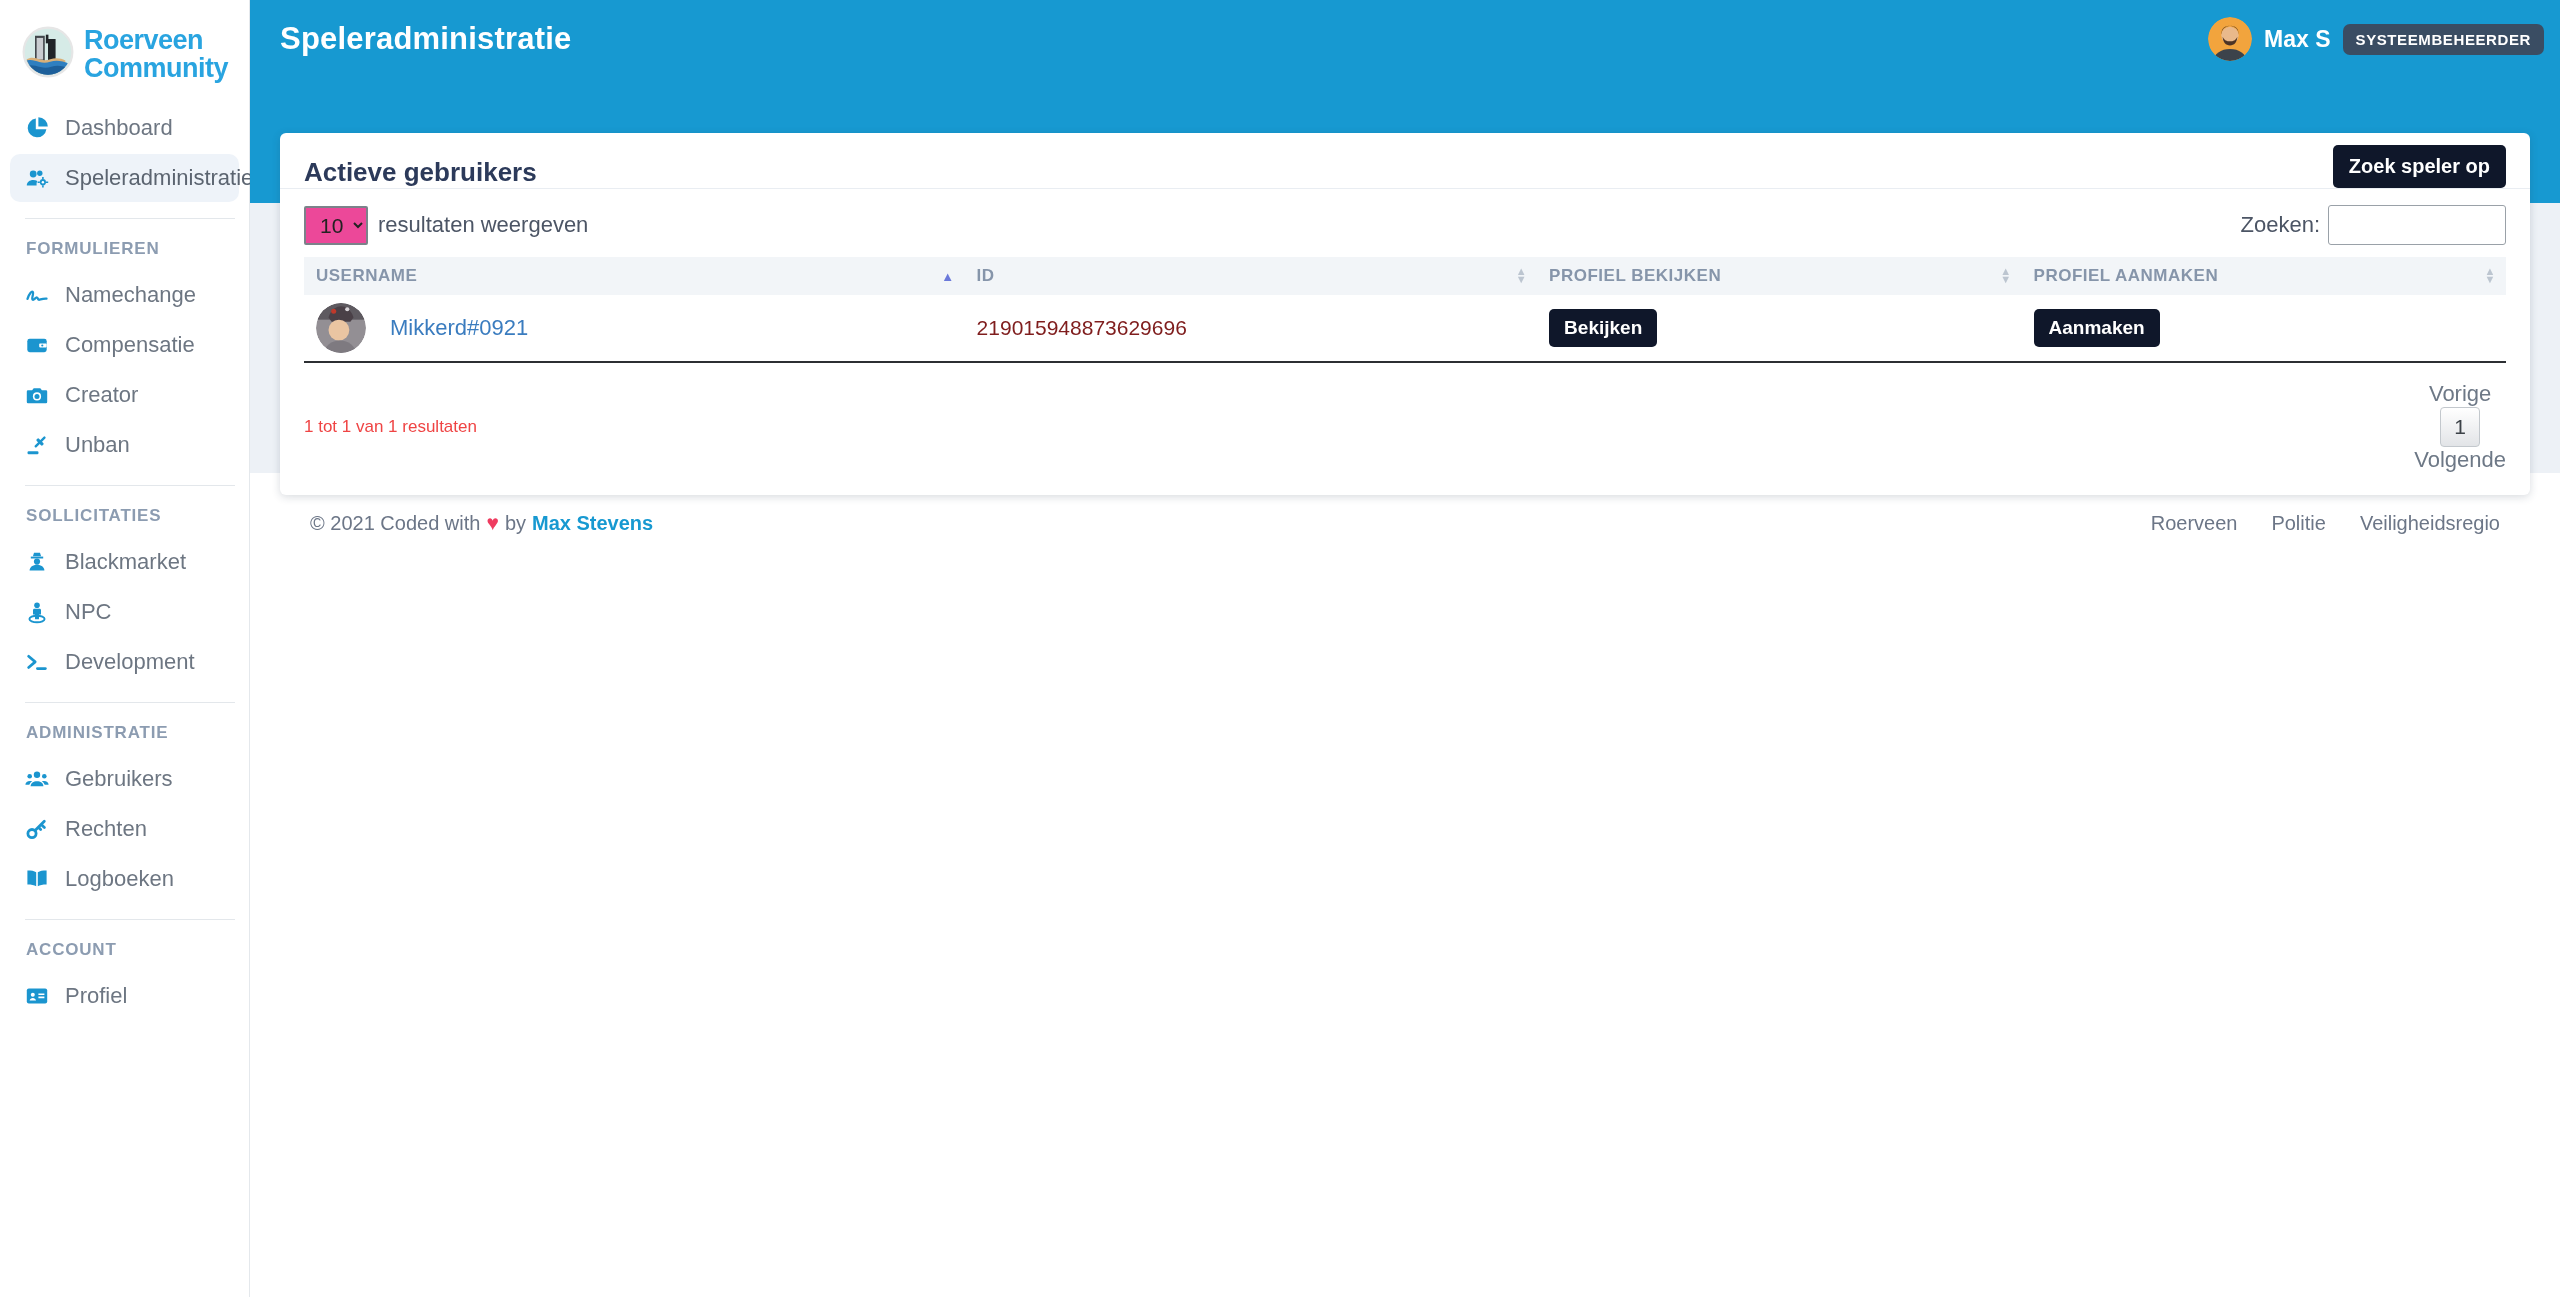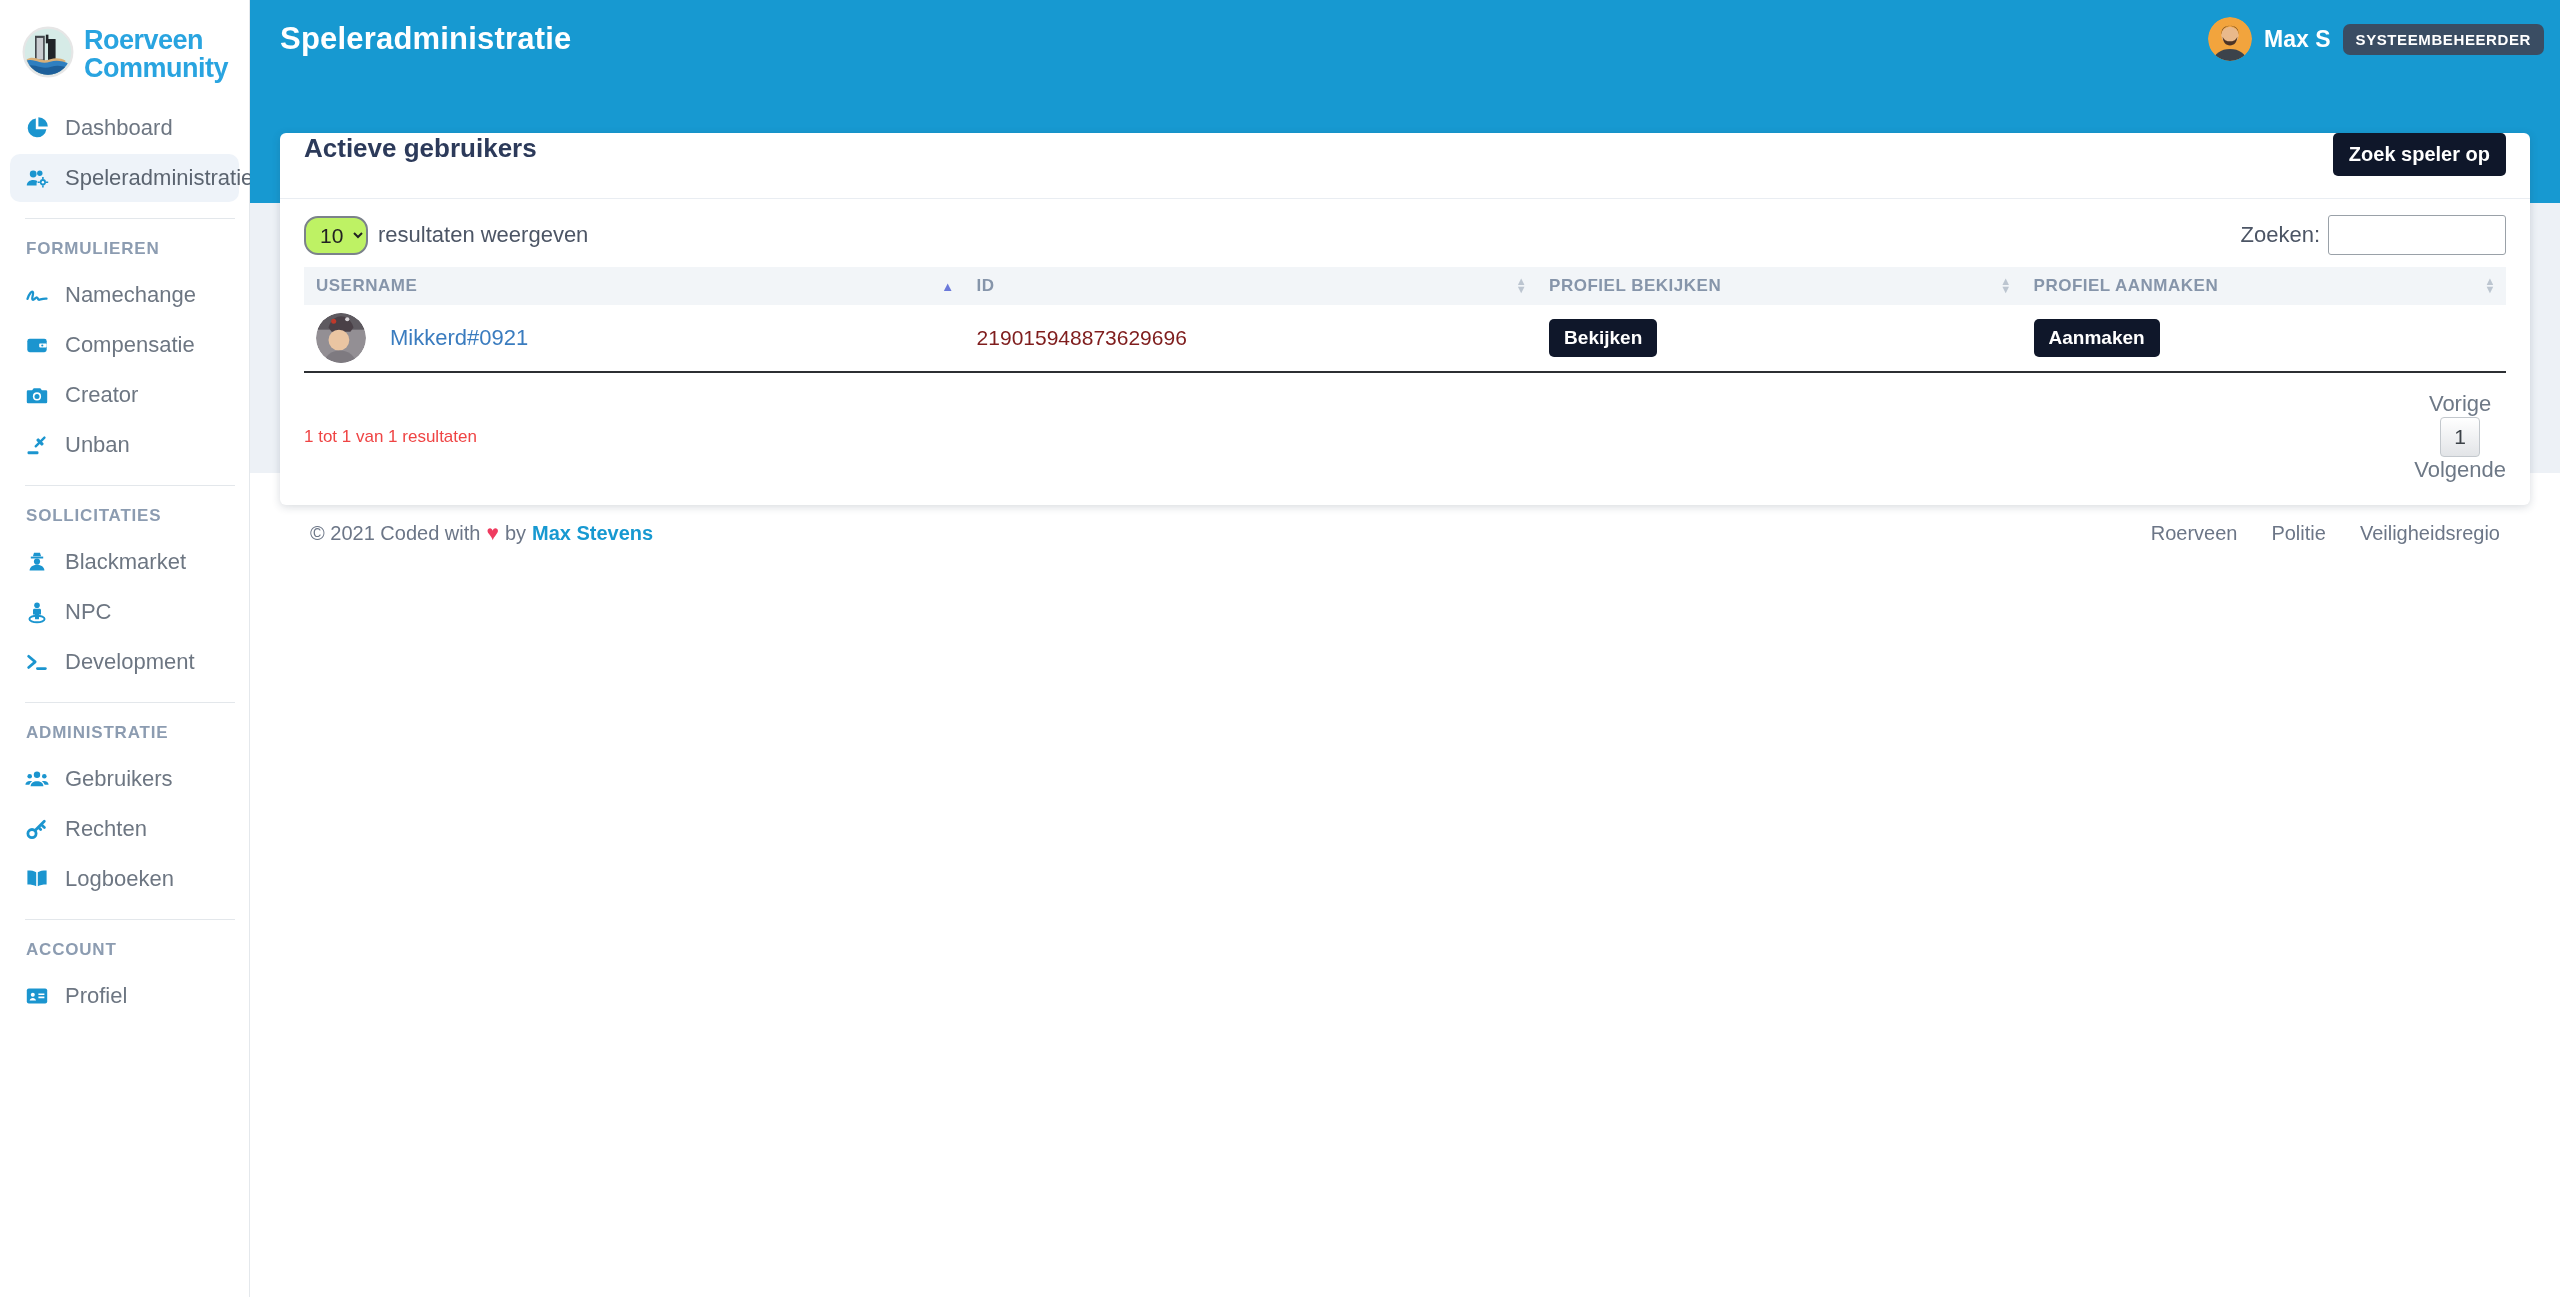--- a/index.html
+++ b/index.html
@@ -24,28 +24,28 @@
           background:linear-gradient(to bottom, #1799d1 0px, #1799d1 203px, #edf1f6 203px, #edf1f6 473px, #ffffff 473px); }
   .topbar { height:78px; display:flex; align-items:center; justify-content:space-between; padding:0 16px 0 30px; }
   .page-title { color:#fff; font-size:31px; font-weight:700; letter-spacing:0.2px; }
   .user-menu { display:flex; align-items:center; gap:12px; cursor:pointer; }
   .user-avatar { width:44px; height:44px; border-radius:50%; overflow:hidden; flex:none; }
   .user-name { color:#fff; font-size:23px; font-weight:700; }
   .role-badge { background:#3a4d63; color:#fff; font-size:15px; font-weight:700; letter-spacing:0.6px; padding:7px 13px; border-radius:7px; }
 
   .content { padding:0 30px; }
   .card { background:#fff; border-radius:6px; box-shadow:0 2px 8px rgba(40,55,80,0.18); margin-top:55px; }
-  .card-header { display:flex; align-items:flex-start; justify-content:space-between; height:66px; padding:0 24px; border-bottom:1px solid #e9edf2; }
+  .card-header { display:flex; align-items:flex-end; justify-content:space-between; height:56px; padding:0 24px; border-bottom:1px solid #e9edf2; }
   .card-title { font-size:26px; font-weight:700; color:#2c3a5a; }
   .btn { display:inline-block; background:#0f172a; color:#fff; font-weight:700; border:none; border-radius:5px; cursor:pointer; font-family:inherit; }
   .btn-search { font-size:20px; padding:10px 16px; }
   .card-body { padding:16px 24px 0; }
   .controls { display:flex; align-items:center; justify-content:space-between; }
   .length-wrap { display:flex; align-items:center; gap:10px; }
-  .length-select { font-size:21px; font-family:inherit; color:#222; padding:5px 6px 5px 10px; border:2px solid #7b828a; border-radius:14px; background:#bef264; cursor:pointer; }
+  .length-select { font-size:21px; font-family:inherit; color:#222; padding:5px 6px 5px 10px; border:2px solid #7b828a; border-radius:2px; background:#ec4899; cursor:pointer; }
   .ctl-label { font-size:22px; color:#4c5565; }
   .search-wrap { display:flex; align-items:center; gap:8px; }
   .search-input { width:178px; height:40px; border:1px solid #9aa1a8; border-radius:3px; font-size:21px; padding:0 10px; font-family:inherit; }
 
   table.data { width:100%; border-collapse:collapse; margin-top:12px; }
   thead th { background:#f2f5f8; text-align:left; font-size:17px; font-weight:700; letter-spacing:0.5px; color:#8695aa; padding:9px 26px 9px 12px; position:relative; cursor:pointer; }
   .sorts { position:absolute; right:10px; top:50%; transform:translateY(-50%); display:flex; flex-direction:column; font-size:11px; line-height:0.7; color:#bcc5d0; }
   .sort-asc-active { position:absolute; right:10px; top:50%; transform:translateY(-50%); font-size:13px; color:#6b79da; }
   tbody td { padding:8px 12px; border-bottom:2px solid #2c2f33; vertical-align:middle; }
   .user-cell { display:flex; align-items:center; gap:24px; }

